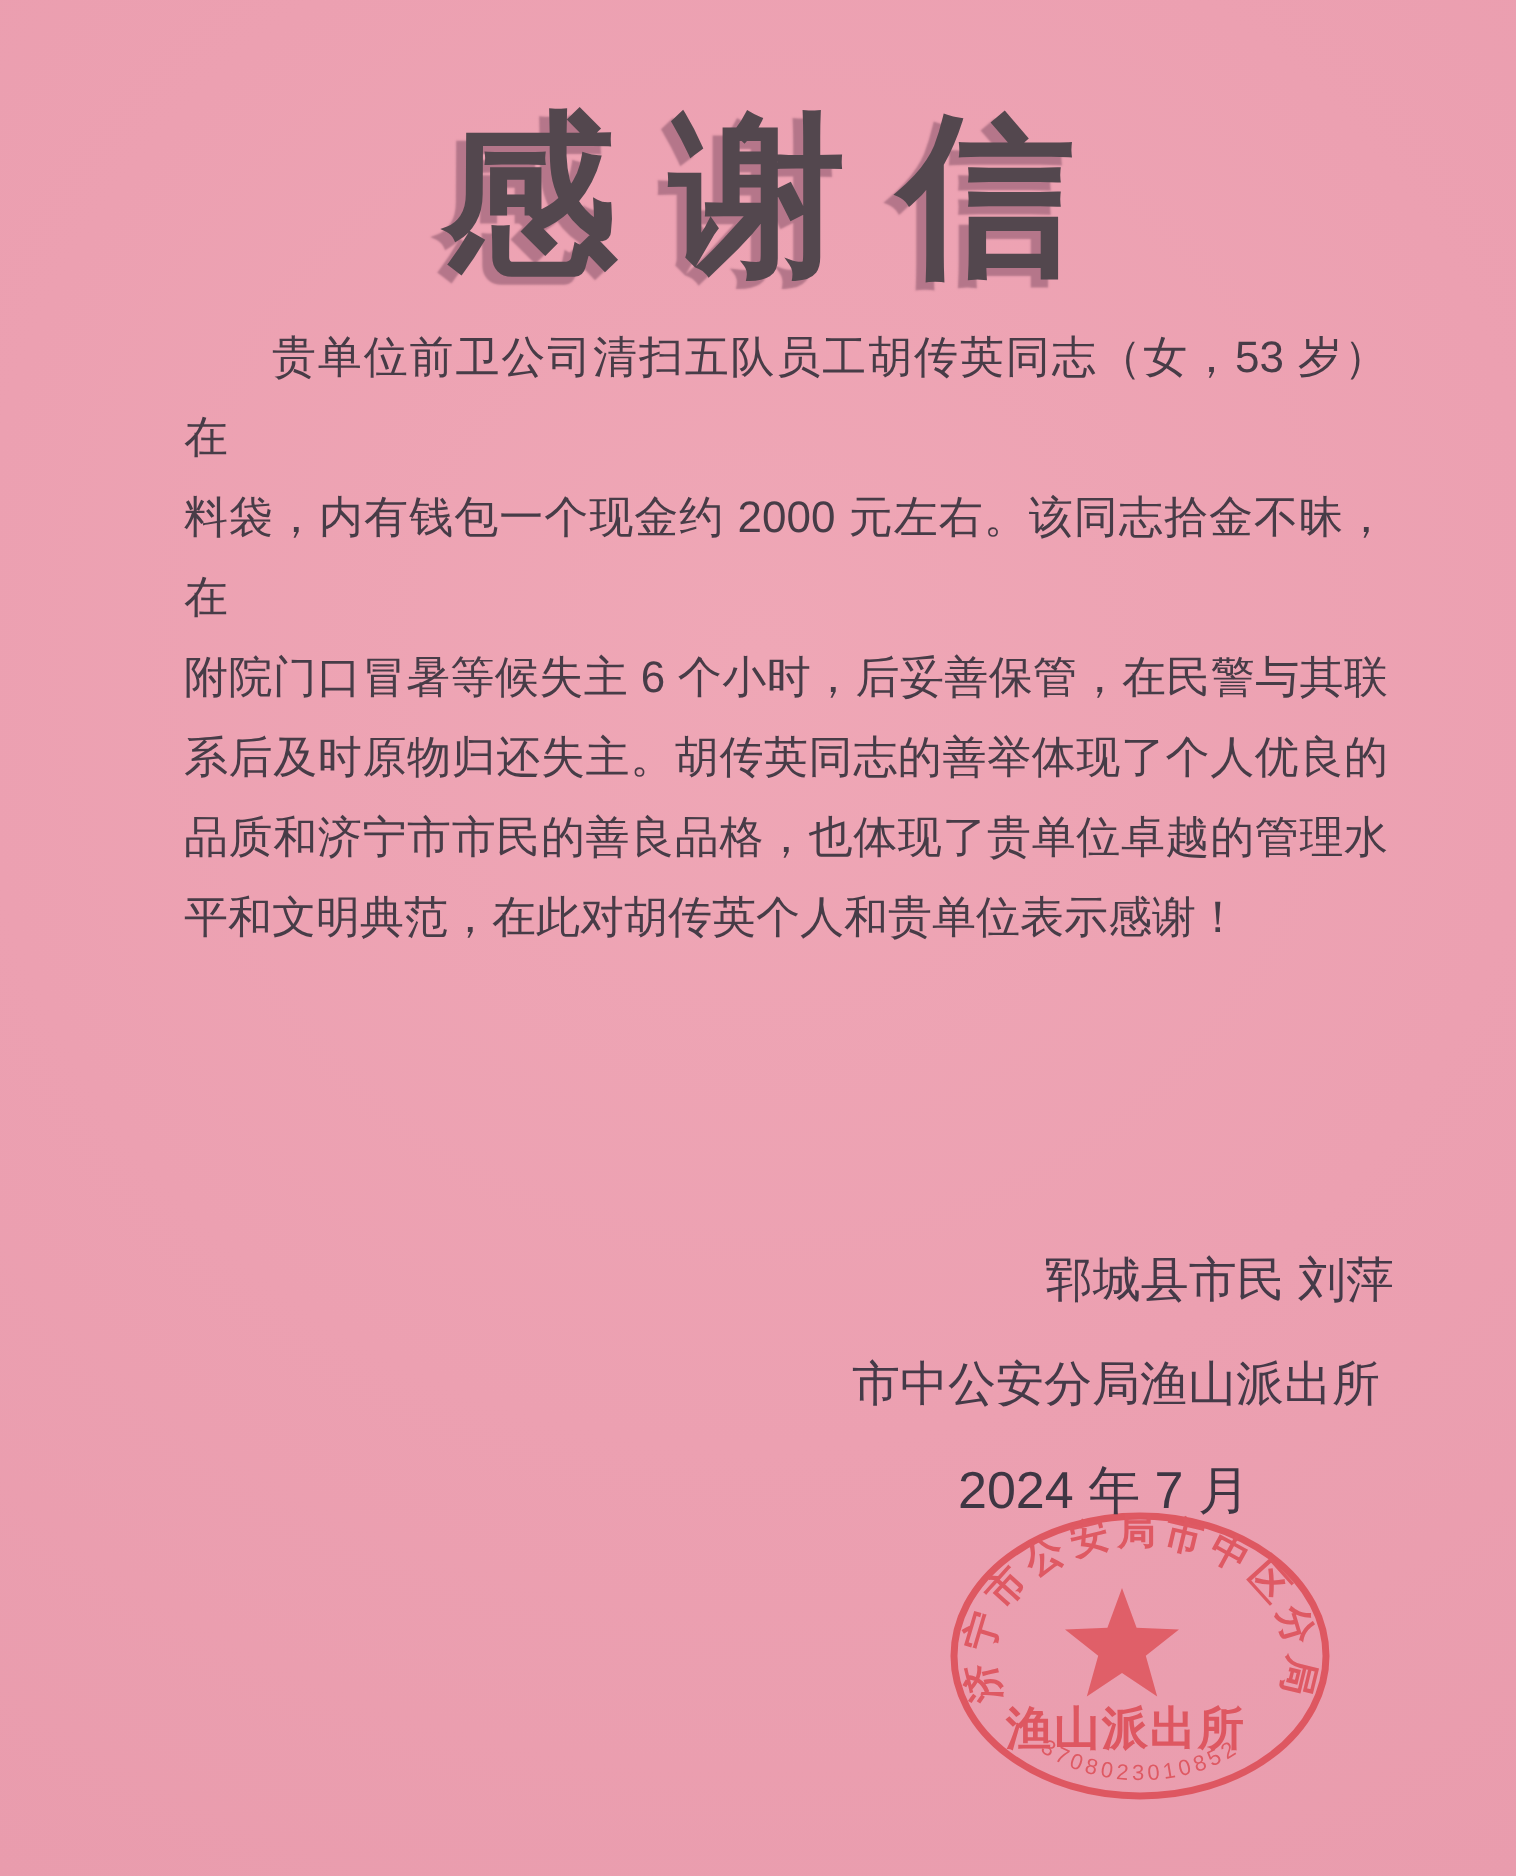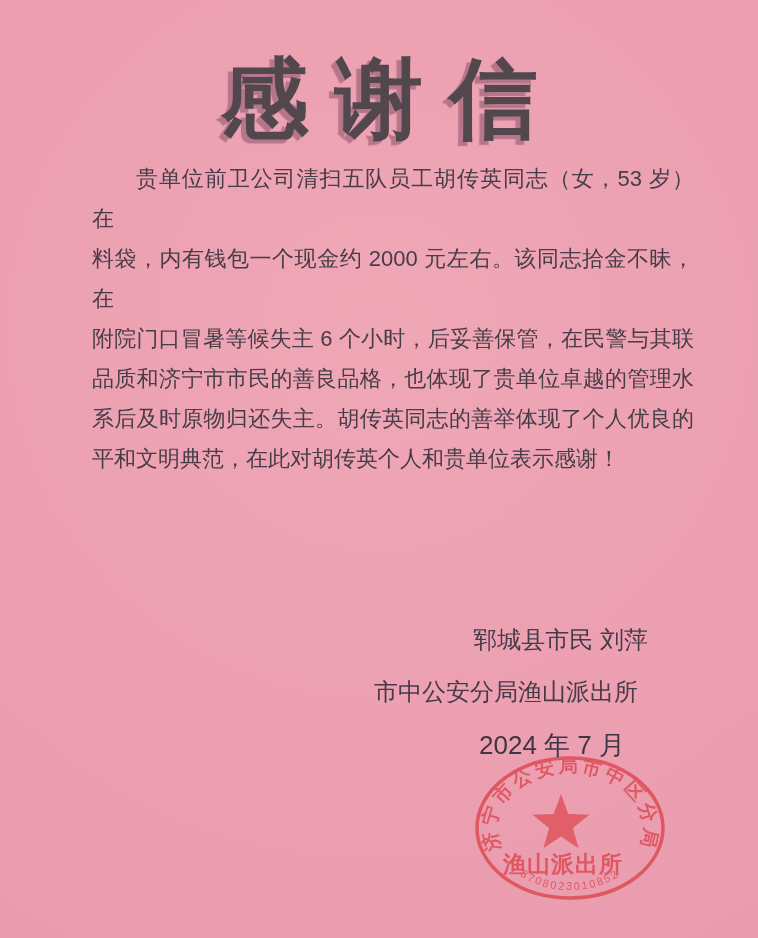--- a/index.html
+++ b/index.html
@@ -45,28 +45,28 @@
     color: #473c47;
   }
   .line { text-align: justify; text-align-last: justify; }
   .line.first { text-indent: 2em; }
   .line.last { text-align-last: left; }
 
   .sig-signer {
     margin-top: 145px;
     font-size: 24px;
     text-align: right;
-    padding-right: 110px;
+    padding-right: 61px;
     color: #453a48;
   }
   .sig-agency {
     margin-top: 20px;
     font-size: 24px;
     text-align: right;
-    padding-right: 120px;
+    padding-right: 68px;
     color: #453a48;
   }
   .sig-date {
     margin-top: 20px;
     font-size: 26px;
     text-align: right;
     padding-right: 133px;
     color: #3e3643;
   }
 
@@ -109,22 +109,22 @@
 
   <div class="content">
 
     <h1 class="title">感谢信</h1>
 
 
     <div class="bodytext">
       <div class="line first">贵单位前卫公司清扫五队员工胡传英同志（女，53 岁）在</div>
       <div class="line">料袋，内有钱包一个现金约 2000 元左右。该同志拾金不昧，在</div>
       <div class="line">附院门口冒暑等候失主 6 个小时，后妥善保管，在民警与其联</div>
+      <div class="line">系后及时原物归还失主。胡传英同志的善举体现了个人优良的</div>
       <div class="line">品质和济宁市市民的善良品格，也体现了贵单位卓越的管理水</div>
-      <div class="line">系后及时原物归还失主。胡传英同志的善举体现了个人优良的</div>
       <div class="line last">平和文明典范，在此对胡传英个人和贵单位表示感谢！</div>
     </div>
 
     <div class="sig-signer">郓城县市民 刘萍</div>
 
     <div class="sig-agency">市中公安分局渔山派出所</div>
 
     <div class="sig-date">2024 年 7 月</div>
 
   </div>

